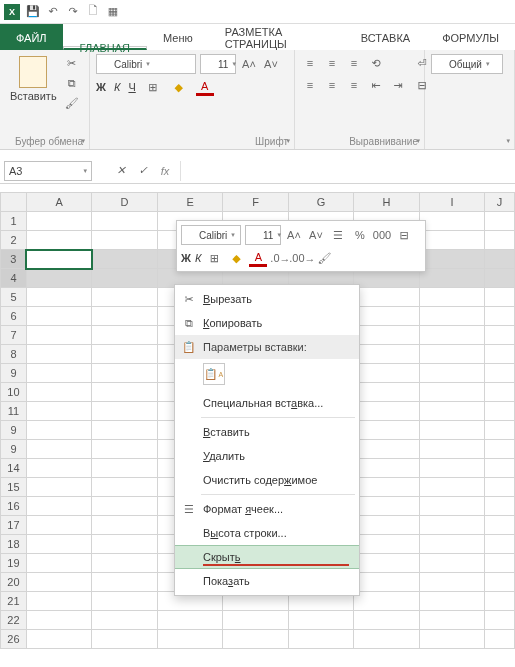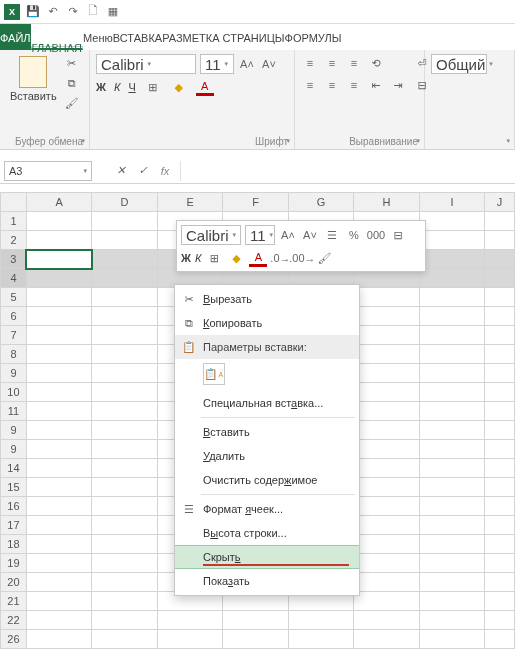--- a/index.html
+++ b/index.html
@@ -3,32 +3,32 @@
 <meta charset="utf-8">
 <style>
   * { margin: 0; padding: 0; box-sizing: border-box; font-family: 'Segoe UI', Tahoma, sans-serif; }
   body { background: #fff; font-size: 11px; color: #444; width: 515px; height: 667px; overflow: hidden; }
   
   .titlebar { height: 24px; background: #fff; display: flex; align-items: center; padding: 0 4px; gap: 6px; border-bottom: 1px solid #ddd;}
   .title-icon { width: 16px; height: 16px; background: #217346; display:flex; align-items:center; justify-content:center; color:#fff; font-weight:bold; font-size:9px;}
   .qat-icon { width: 14px; height:14px; display:flex; align-items:center; justify-content:center; color:#666; }
   
   .ribbon-tabs { height: 26px; display: flex; align-items: stretch; background: #fff; }
-  .ribbon-tab { padding: 0 0; display:flex; align-items:center; font-size:11px; color:#444; cursor:pointer; border-top:1px solid transparent;}
+  .ribbon-tab { padding: 0 16px; display:flex; align-items:center; font-size:11px; color:#444; cursor:pointer; border-top:1px solid transparent;}
   .ribbon-tab.file { background: #217346; color:#fff; }
   .ribbon-tab.active { border-top:1px solid #ccc; border-left:1px solid #ccc; border-right:1px solid #ccc; border-bottom:2px solid #217346; color:#217346;margin-top:22px;}
   
   .ribbon { background: #f3f3f3; border-bottom: 1px solid #d4d4d4; display:flex; height: 100px;}
   .group { border-right: 1px solid #dcdcdc; display:flex; flex-direction:column; padding: 4px 6px 2px 6px;}
   .group-content { display:flex; align-items:flex-start; gap:2px; flex:1;}
   .group-label { text-align:right; font-size:10px; color:#888; padding-top:2px; position:relative;}
   .group-label::after { content:"▾"; font-size:7px; color:#888; position:absolute; right:-2px; bottom:2px;}
   .btn-big { display:flex; flex-direction:column; align-items:center; gap:2px; padding:2px 4px; cursor:pointer;}
   .btn-small { width:18px; height:18px; display:flex; align-items:center; justify-content:center; cursor:pointer; color:#666;}
-  .combo { height:20px; border:1px solid #c0c0c0; background:#fff; display:flex; align-items:center; padding:0 4px; font-size:15px; position:relative;}
+  .combo { height:20px; border:1px solid #c0c0c0; background:#fff; display:flex; align-items:center; padding:0 17px; font-size:10px; position:relative;}
   .combo::after { content:"▾"; font-size:7px; color:#888; margin-left:4px;}
   .font-area { display:flex; flex-direction:column; gap:4px;}
   .row { display:flex; gap:4px; align-items:center;}
   
   .formula-bar { height: 26px; display:flex; align-items:center; border-bottom:1px solid #d4d4d4; margin-top:8px;}
   .name-box { width:88px; height:20px; border:1px solid #c0c0c0; margin-left:4px; display:flex; align-items:center; padding:0 4px; font-size:11px; position:relative;}
   .name-box::after { content:"▾"; font-size:7px; color:#888; position:absolute; right:4px;}
   .fx-btn { width:22px; height:22px; display:flex; align-items:center; justify-content:center; color:#888; font-style:italic;}
   
   .grid-area { position:relative; }
@@ -70,22 +70,22 @@
   <div class="qat-icon">↶</div>
   <div class="qat-icon">↷</div>
   <div class="qat-icon">🗋</div>
   <div class="qat-icon">▦</div>
 </div>
 
 <div class="ribbon-tabs">
   <div class="ribbon-tab file">ФАЙЛ</div>
   <div class="ribbon-tab active">ГЛАВНАЯ</div>
   <div class="ribbon-tab">Меню</div>
+  <div class="ribbon-tab">РАЗМЕТКА СТРАНИЦЫ</div>
   <div class="ribbon-tab">ВСТАВКА</div>
-  <div class="ribbon-tab">РАЗМЕТКА СТРАНИЦЫ</div>
   <div class="ribbon-tab">ФОРМУЛЫ</div>
 </div>
 
 <div class="ribbon">
 
   <div class="group" style="width:90px;">
     <div class="group-content">
       <div class="btn-big">
         <div style="width:28px;height:32px;border:1px solid #c5a260;background:#fff6e0;position:relative;"></div>
         <span>Вставить</span>
@@ -142,21 +142,21 @@
         <span class="btn-small">⏎</span>
         <span class="btn-small">⊟</span>
       </div>
     </div>
     <div class="group-label">Выравнивание</div>
   </div>
 
   <div class="group" style="flex:1;">
     <div class="group-content">
       <div class="font-area">
-        <div class="combo" style="width:56px;text-align:right;">Общий</div>
+        <div class="combo" style="width:72px;text-align:right;">Общий</div>
       </div>
     </div>
     <div class="group-label"></div>
   </div>
 </div>
 
 <div class="formula-bar">
   <div class="name-box">A3</div>
   <div style="width:18px;"></div>
   <div class="fx-btn icon-g">✕</div>

